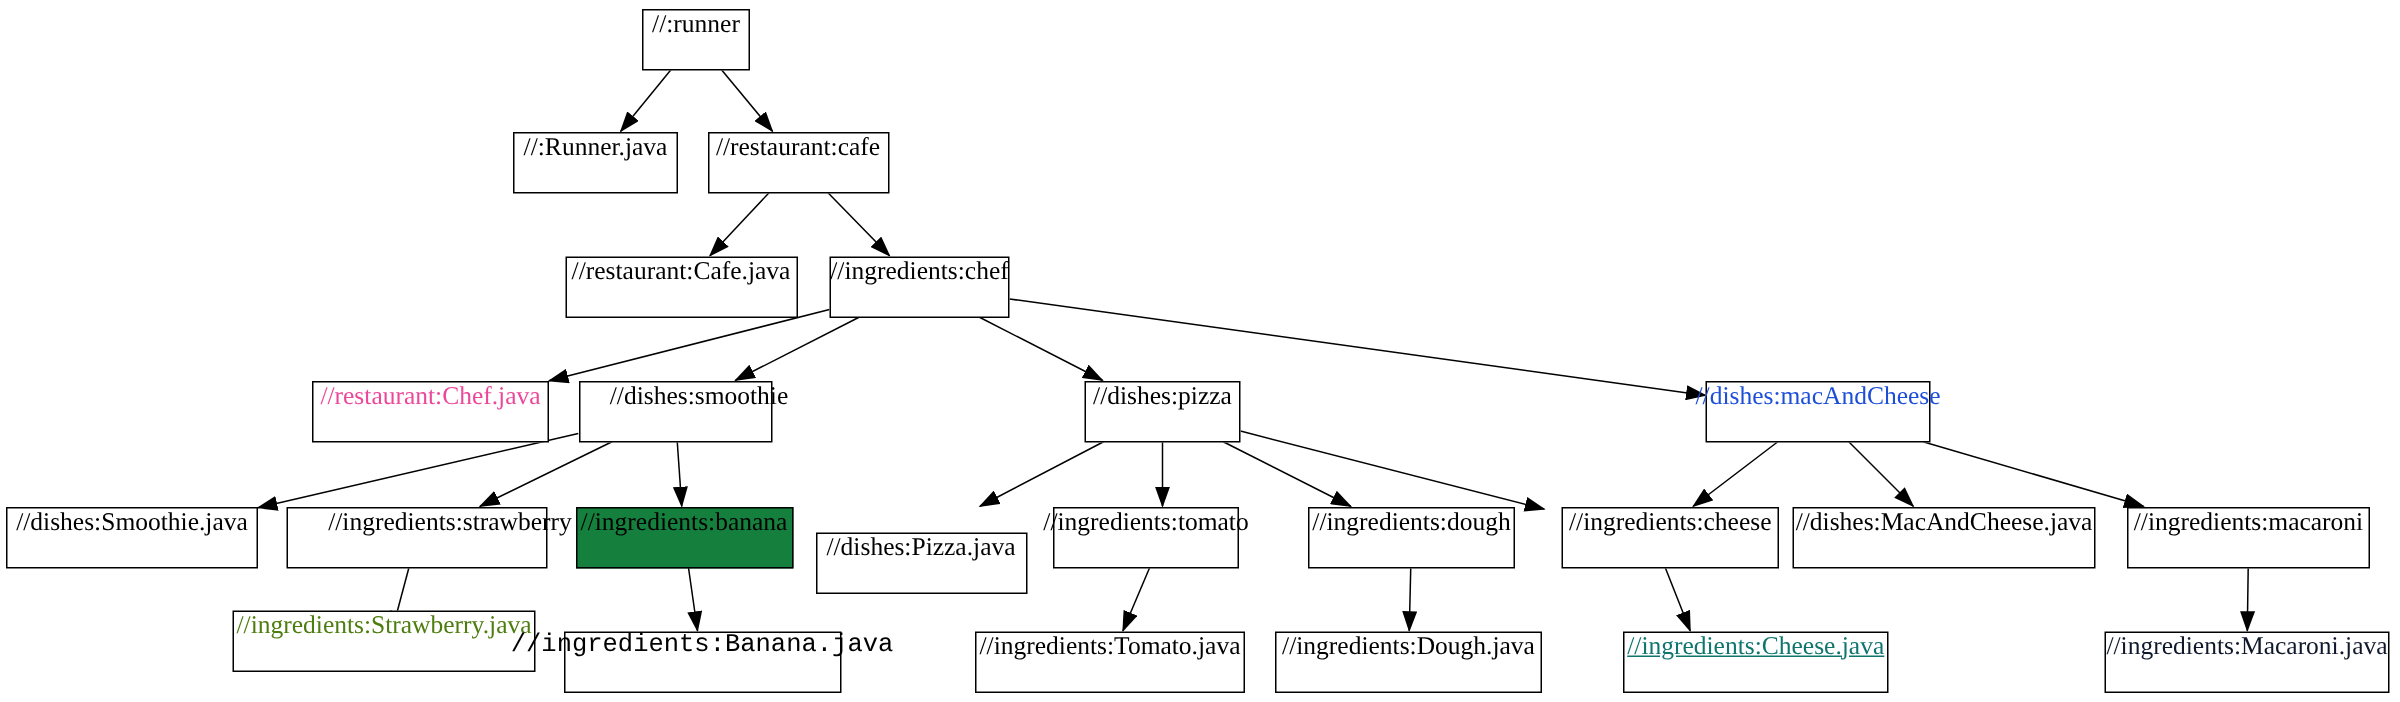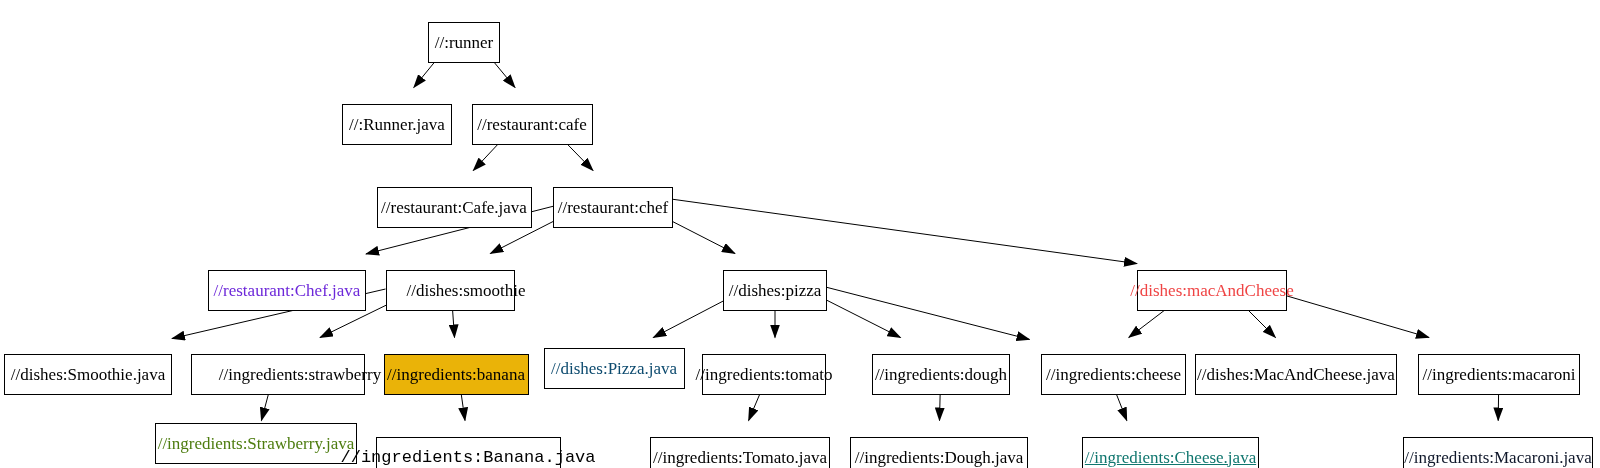--- a/index.html
+++ b/index.html
@@ -15,27 +15,25 @@
     position: absolute;
     left: 0; top: 0;
     width: 1600px; height: 468px;
   }
   .node {
     position: absolute;
     box-sizing: border-box;
     background: #ffffff;
     border: 1px solid #000000;
     display: flex;
-    align-items: center;
     justify-content: center;
     font-size: 17px;
     line-height: 1;
     color: #000000;
     white-space: nowrap;
-    margin-top: 16px;
   }
   .node .label {
     padding: 0 2px;
   }
 </style>
 </head>
 <body>
 
 <div class="canvas">
   <svg class="edges-layer" id="edges" width="1600" height="468" viewBox="0 0 1600 468" xmlns="http://www.w3.org/2000/svg">
@@ -76,44 +74,44 @@
       <div class="node" style="left: 342px; top: 87.5px; width: 110px; height: 41px; background: rgb(255, 255, 255); border-color: rgb(0, 0, 0); color: rgb(0, 0, 0);">
         <span class="label">//:Runner.java</span>
       </div>
       <div class="node" style="left: 471.5px; top: 87.5px; width: 121px; height: 41px; background: rgb(255, 255, 255); border-color: rgb(0, 0, 0); color: rgb(0, 0, 0);">
         <span class="label">//restaurant:cafe</span>
       </div>
       <div class="node" style="left: 376.5px; top: 170.5px; width: 155px; height: 41px; background: rgb(255, 255, 255); border-color: rgb(0, 0, 0); color: rgb(0, 0, 0);">
         <span class="label">//restaurant:Cafe.java</span>
       </div>
       <div class="node" style="left: 553px; top: 170.5px; width: 120px; height: 41px; background: rgb(255, 255, 255); border-color: rgb(0, 0, 0); color: rgb(0, 0, 0);">
-        <span class="label">//restaurant:chef</span>
+        <span class="label">//ingredients:chef</span>
       </div>
-      <div class="node" style="left: 208px; top: 253.5px; width: 158px; height: 41px; background: rgb(255, 255, 255); border-color: rgb(0, 0, 0); color: #6d28d9;">
+      <div class="node" style="left: 208px; top: 253.5px; width: 158px; height: 41px; background: rgb(255, 255, 255); border-color: rgb(0, 0, 0); color: #ec4899;">
         <span class="label">//restaurant:Chef.java</span>
       </div>
       <div class="node" style="left: 385.5px; top: 253.5px; width: 129px; height: 41px; background: rgb(255, 255, 255); border-color: rgb(0, 0, 0); color: rgb(0, 0, 0); padding-left: 32px;">
         <span class="label">//dishes:smoothie</span>
       </div>
       <div class="node" style="left: 723px; top: 253.5px; width: 104px; height: 41px; background: rgb(255, 255, 255); border-color: rgb(0, 0, 0); color: rgb(0, 0, 0);">
         <span class="label">//dishes:pizza</span>
       </div>
-      <div class="node" style="left: 1137px; top: 253.5px; width: 150px; height: 41px; background: rgb(255, 255, 255); border-color: rgb(0, 0, 0); color: #ef4444;">
+      <div class="node" style="left: 1137px; top: 253.5px; width: 150px; height: 41px; background: rgb(255, 255, 255); border-color: rgb(0, 0, 0); color: #1d4ed8;">
         <span class="label">//dishes:macAndCheese</span>
       </div>
       <div class="node" style="left: 4px; top: 337.5px; width: 168px; height: 41px; background: rgb(255, 255, 255); border-color: rgb(0, 0, 0); color: rgb(0, 0, 0);">
         <span class="label">//dishes:Smoothie.java</span>
       </div>
       <div class="node" style="left: 191px; top: 337.5px; width: 174px; height: 41px; background: rgb(255, 255, 255); border-color: rgb(0, 0, 0); color: rgb(0, 0, 0); padding-left: 44px;">
         <span class="label">//ingredients:strawberry</span>
       </div>
-      <div class="node" style="left: 383.5px; top: 337.5px; width: 145px; height: 41px; background: #eab308; border-color: rgb(0, 0, 0); color: rgb(0, 0, 0);">
+      <div class="node" style="left: 383.5px; top: 337.5px; width: 145px; height: 41px; background: #15803d; border-color: rgb(0, 0, 0); color: rgb(0, 0, 0);">
         <span class="label">//ingredients:banana</span>
       </div>
-      <div class="node" style="left: 543.5px; top: 332px; width: 141px; height: 41px; background: rgb(255, 255, 255); border-color: rgb(0, 0, 0); color: #0c4a6e;">
+      <div class="node" style="left: 543.5px; top: 355px; width: 141px; height: 41px; background: rgb(255, 255, 255); border-color: rgb(0, 0, 0); color: #000000;">
         <span class="label">//dishes:Pizza.java</span>
       </div>
       <div class="node" style="left: 702px; top: 337.5px; width: 124px; height: 41px; background: rgb(255, 255, 255); border-color: rgb(0, 0, 0); color: rgb(0, 0, 0);">
         <span class="label">//ingredients:tomato</span>
       </div>
       <div class="node" style="left: 872px; top: 337.5px; width: 138px; height: 41px; background: rgb(255, 255, 255); border-color: rgb(0, 0, 0); color: rgb(0, 0, 0);">
         <span class="label">//ingredients:dough</span>
       </div>
       <div class="node" style="left: 1041px; top: 337.5px; width: 145px; height: 41px; background: rgb(255, 255, 255); border-color: rgb(0, 0, 0); color: rgb(0, 0, 0);">
         <span class="label">//ingredients:cheese</span>

